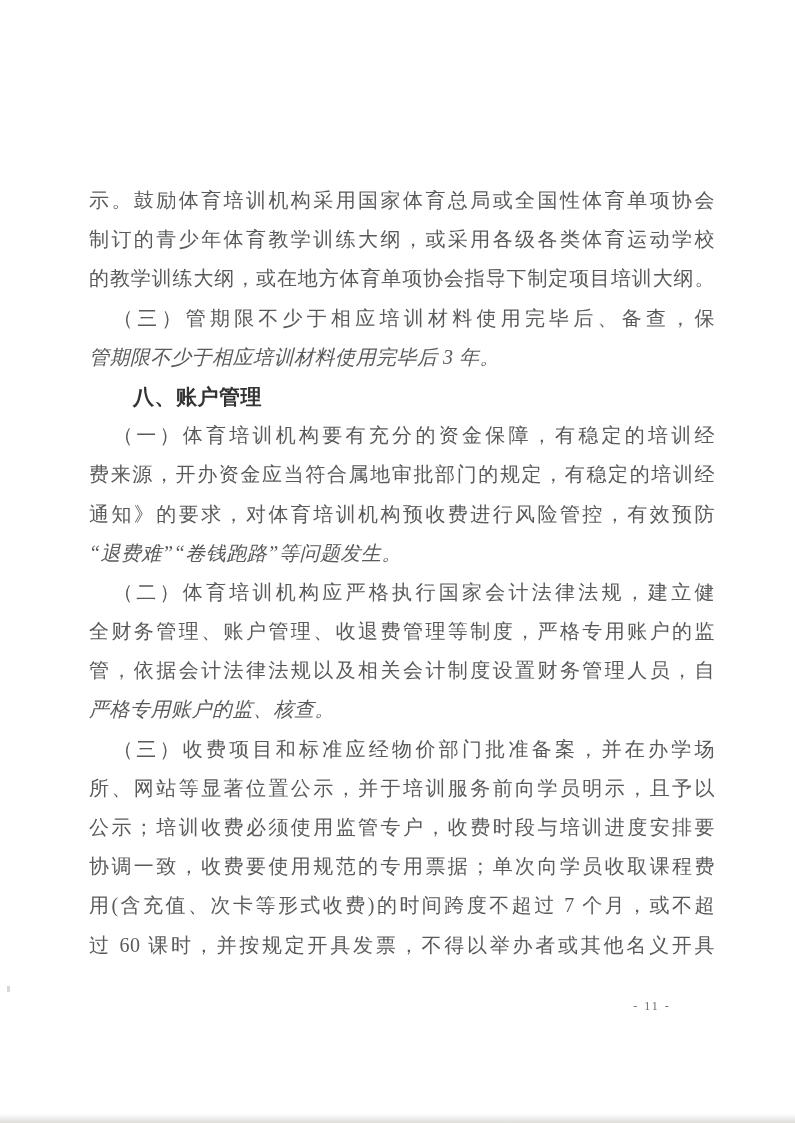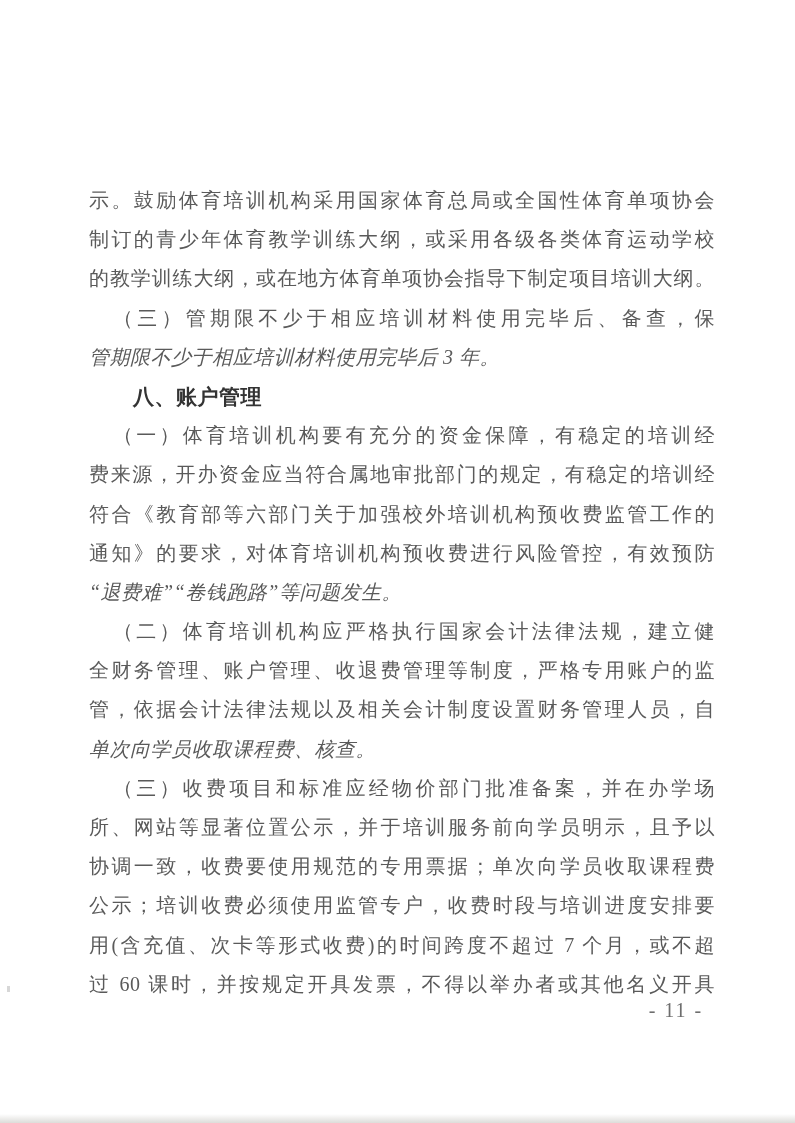--- a/index.html
+++ b/index.html
@@ -46,25 +46,25 @@
     font-family: "Liberation Sans", "DejaVu Sans", sans-serif;
     font-weight: 700;
     font-size: 21px;
     color: #333333;
     text-align: left;
     text-align-last: left;
     text-indent: 2.1em;
   }
   .footer {
     position: absolute;
-    left: 628px;
+    left: 604px;
     top: 999px;
     width: 96px;
     text-align: center;
-    font-size: 20px;
+    font-size: 12px;
     color: #6e6e6e;
     letter-spacing: 2px;
     font-family: "Liberation Serif", "DejaVu Serif", serif;
   }
   .scan-edge {
     position: absolute;
     left: 0;
     bottom: 0;
     width: 100%;
     height: 9px;
@@ -85,31 +85,30 @@
 <div class="page">
   <div class="body-text" id="lines-root">
       <div class="line fill">示。鼓励体育培训机构采用国家体育总局或全国性体育单项协会</div>
       <div class="line fill">制订的青少年体育教学训练大纲，或采用各级各类体育运动学校</div>
       <div class="line fill">的教学训练大纲，或在地方体育单项协会指导下制定项目培训大纲。</div>
       <div class="line fill indent">（三）管期限不少于相应培训材料使用完毕后、备查，保</div>
       <div class="line end">管期限不少于相应培训材料使用完毕后 3 年。</div>
       <div class="line heading indent">八、账户管理</div>
       <div class="line fill indent">（一）体育培训机构要有充分的资金保障，有稳定的培训经</div>
       <div class="line fill">费来源，开办资金应当符合属地审批部门的规定，有稳定的培训经</div>
-      <div class="line fill">符合《教育部等六部门关于加强校外培训机构预收费监管工作的</div>
       <div class="line fill">通知》的要求，对体育培训机构预收费进行风险管控，有效预防</div>
       <div class="line end">“退费难”“卷钱跑路”等问题发生。</div>
       <div class="line fill indent">（二）体育培训机构应严格执行国家会计法律法规，建立健</div>
       <div class="line fill">全财务管理、账户管理、收退费管理等制度，严格专用账户的监</div>
       <div class="line fill">管，依据会计法律法规以及相关会计制度设置财务管理人员，自</div>
-      <div class="line end">单次向学员收取课程费、核查。</div>
+      <div class="line end">严格专用账户的监、核查。</div>
       <div class="line fill indent">（三）收费项目和标准应经物价部门批准备案，并在办学场</div>
       <div class="line fill">所、网站等显著位置公示，并于培训服务前向学员明示，且予以</div>
+      <div class="line fill">公示；培训收费必须使用监管专户，收费时段与培训进度安排要</div>
       <div class="line fill">协调一致，收费要使用规范的专用票据；单次向学员收取课程费</div>
-      <div class="line fill">公示；培训收费必须使用监管专户，收费时段与培训进度安排要</div>
       <div class="line fill">用(含充值、次卡等形式收费)的时间跨度不超过 7 个月，或不超</div>
       <div class="line fill">过 60 课时，并按规定开具发票，不得以举办者或其他名义开具</div>
     </div>
   <div class="footer">
     <span>- 11 -</span>
   </div>
   <div class="scan-speck"></div>
   <div class="scan-edge"></div>
 </div>
 

